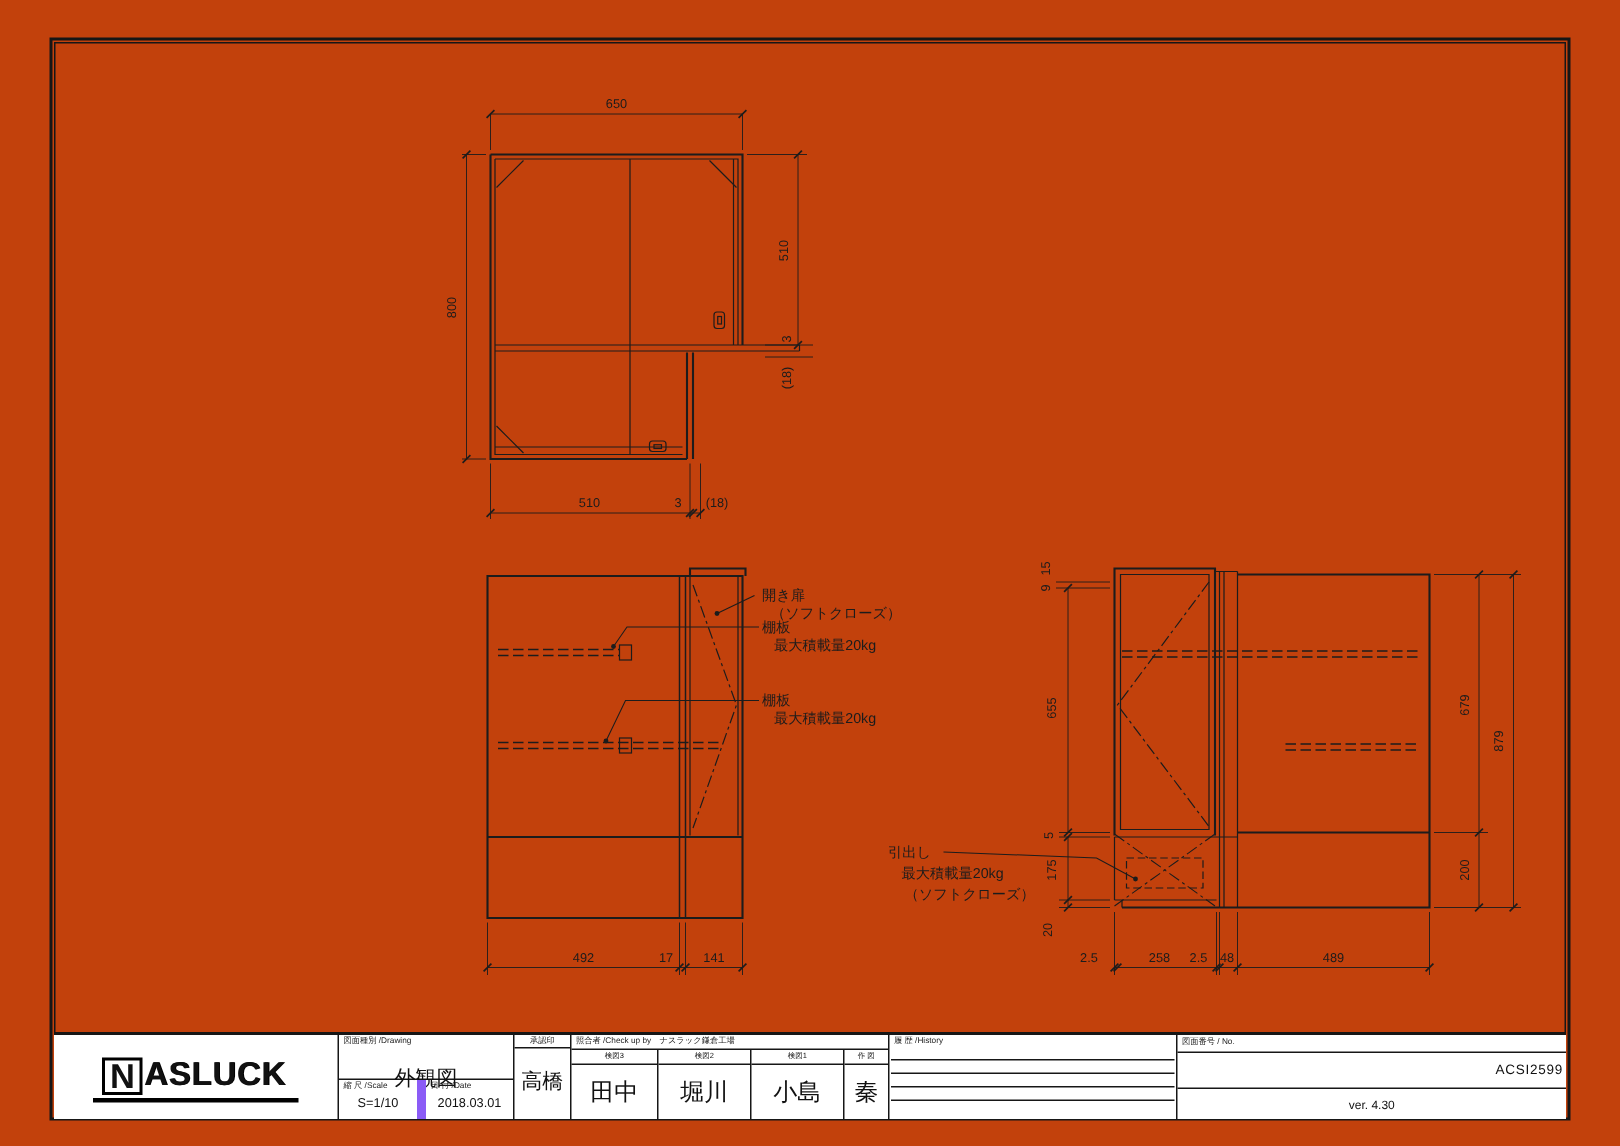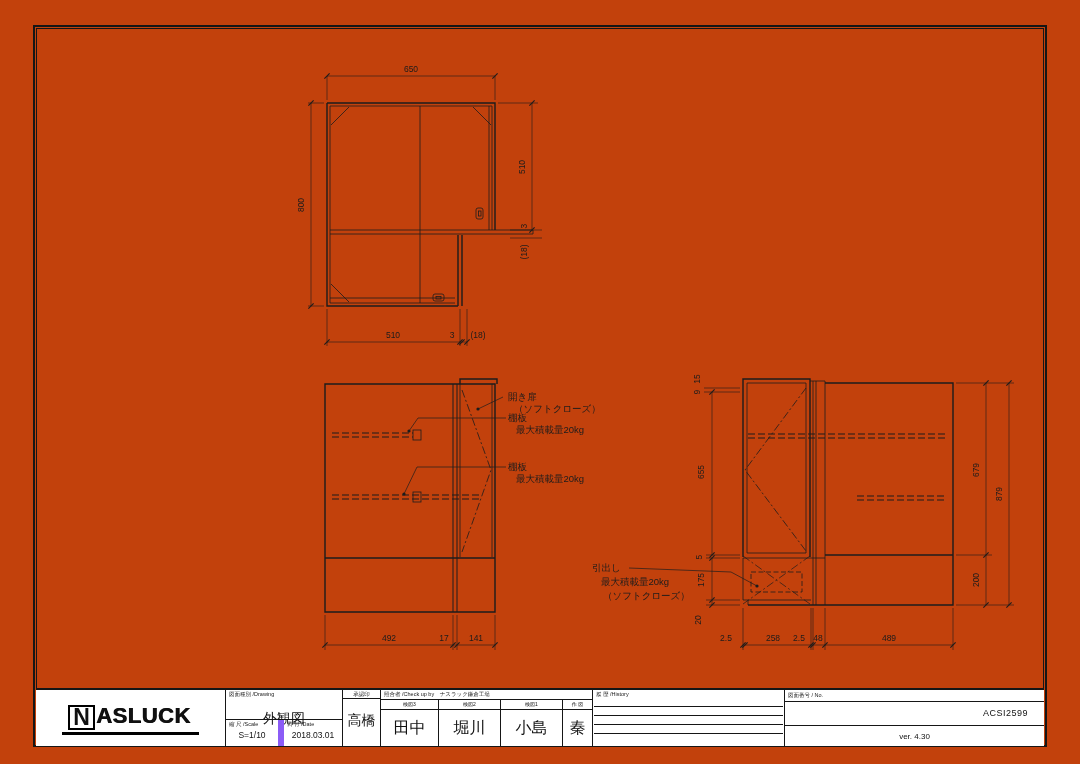--- a/index.html
+++ b/index.html
@@ -50,21 +50,21 @@
   .ck:first-child{border-left:none;}
   .ck-l{height:9px;line-height:9px;font-size:5px;text-align:center;border-bottom:1px solid #161616;white-space:nowrap;overflow:hidden;}
   .ck-n{flex:1;display:flex;align-items:center;justify-content:center;font-size:16px;}
   .ck-header{border-bottom:1px solid #161616;height:9px;line-height:9px;}
   
   .history-cell{width:192px;}
   .h-line{height:8px;border-bottom:1px solid #161616;margin:0 1px;}
   
   .number-cell{flex:1;display:flex;flex-direction:column;}
   .no-h{height:11px;line-height:11px;border-bottom:1px solid #161616;}
-  .no-v{height:23px;line-height:23px;border-bottom:1px solid #161616;text-align:right;padding-right:16px;font-size:9px;letter-spacing:.5px;}
+  .no-v{height:23px;line-height:23px;border-bottom:1px solid #161616;text-align:right;padding-right:2px;font-size:9px;letter-spacing:.5px;}
   .no-ver{flex:1;display:flex;align-items:center;justify-content:center;font-size:8px;}
 </style>
 </head>
 <body>
 
 <div class="page">
   <div class="sheet-border"></div>
 
   <svg width="1080" height="690" viewBox="0 0 1080 690">
     <defs>

